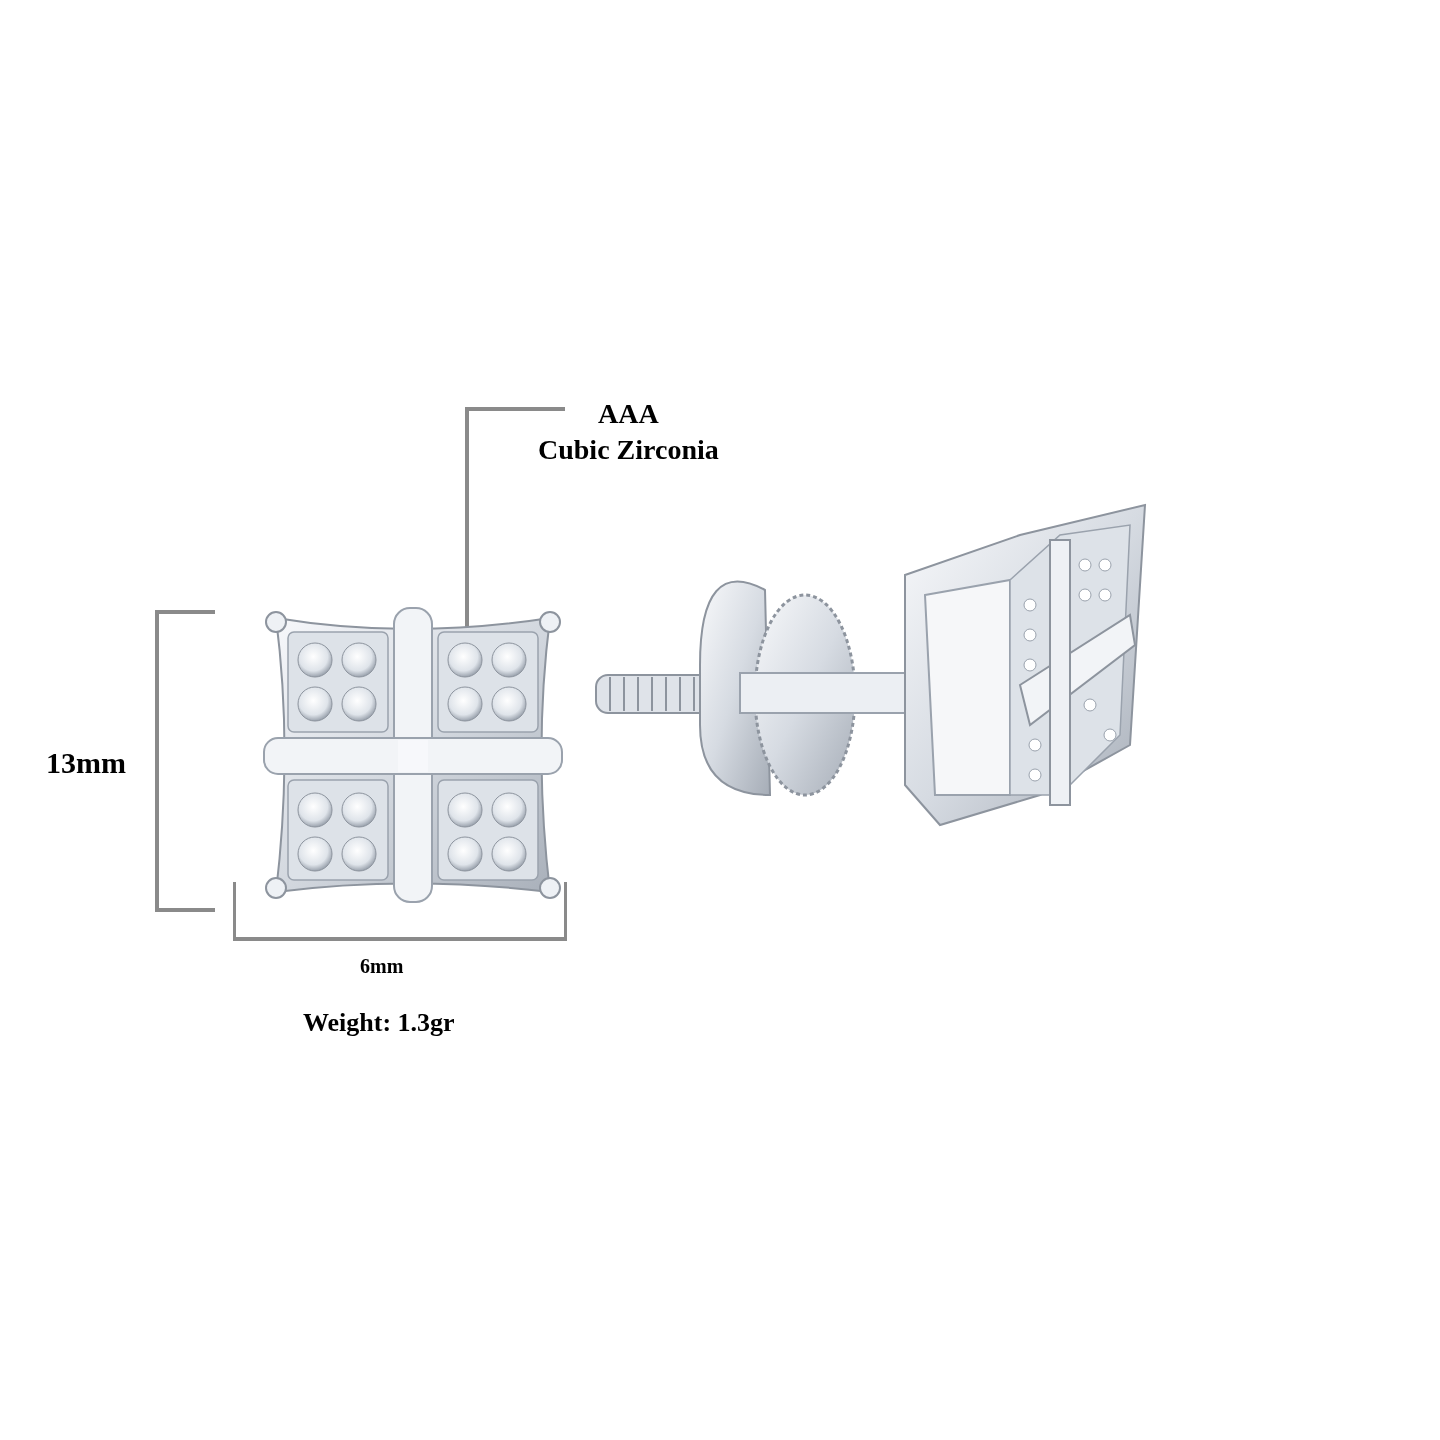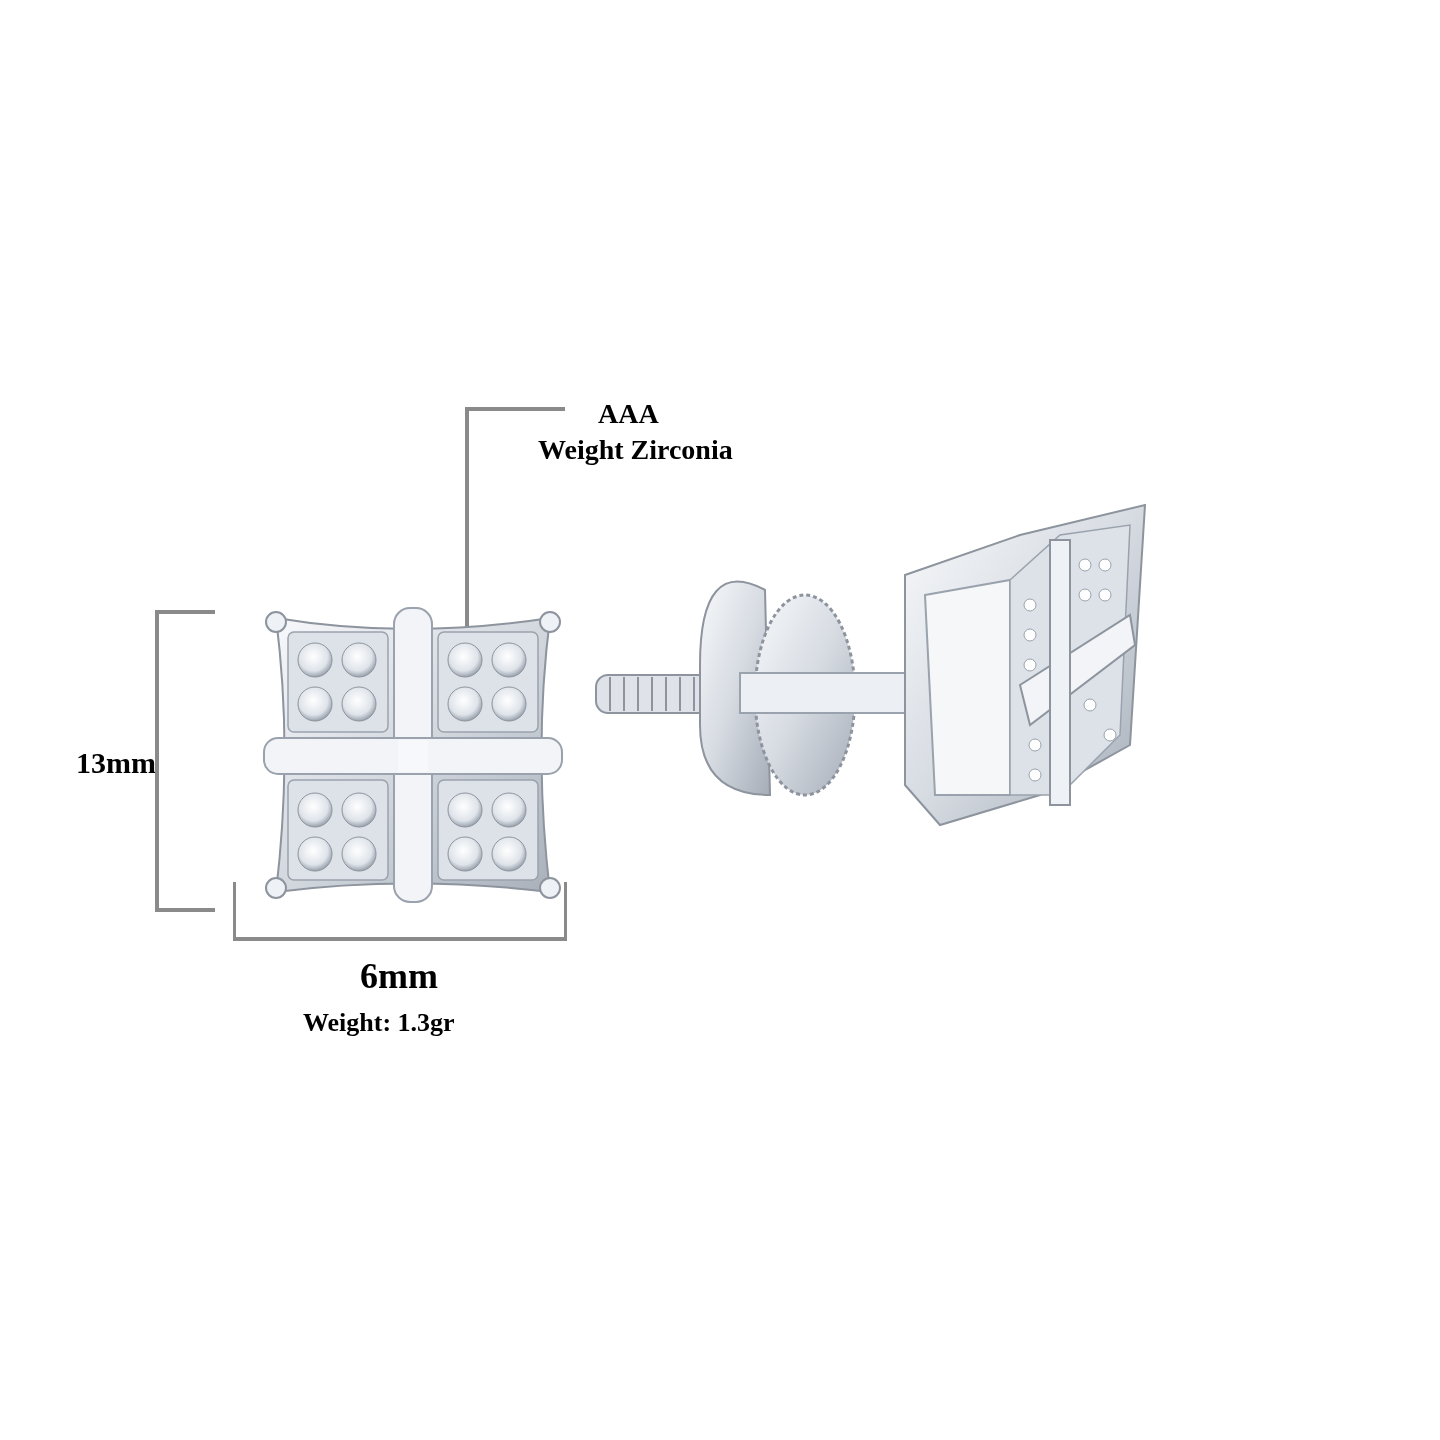--- a/index.html
+++ b/index.html
@@ -7,33 +7,33 @@
          font-family: "Liberation Serif", "DejaVu Serif", serif; color: #000; }
   .abs { position: absolute; }
   .label { font-weight: bold; white-space: nowrap; }
   .line { position: absolute; background: #8a8a8a; }
   svg { position: absolute; overflow: visible; }
 </style>
 </head>
 <body>
 
 <div class="abs label" style="left:598px; top:398px; font-size:28px;">AAA</div>
-<div class="abs label" style="left:538px; top:434px; font-size:28px;">Weight Zirconia</div>
+<div class="abs label" style="left:538px; top:434px; font-size:28px;">Cubic Zirconia</div>
 <div class="line" style="left:465px; top:407px; width:100px; height:4px;"></div>
 <div class="line" style="left:465px; top:407px; width:4px; height:250px;"></div>
 
-<div class="abs label" style="left:46px; top:746px; font-size:30px;margin-left:30px;">13mm</div>
+<div class="abs label" style="left:46px; top:746px; font-size:30px;">13mm</div>
 <div class="line" style="left:155px; top:610px; width:60px; height:4px;"></div>
 <div class="line" style="left:155px; top:610px; width:4px; height:302px;"></div>
 <div class="line" style="left:155px; top:908px; width:60px; height:4px;"></div>
 
 <div class="line" style="left:233px; top:882px; width:3px; height:58px;"></div>
 <div class="line" style="left:233px; top:937px; width:334px; height:4px;"></div>
 <div class="line" style="left:564px; top:882px; width:3px; height:58px;"></div>
-<div class="abs label" style="left:360px; top:955px; font-size:36px;">6mm</div>
+<div class="abs label" style="left:360px; top:955px; font-size:20px;">6mm</div>
 <div class="abs label" style="left:303px; top:1008px; font-size:26px;">Weight: 1.3gr</div>
 
 <svg style="left:258px; top:600px;" width="310" height="310" viewBox="0 0 310 310">
   <defs>
     <linearGradient id="metal" x1="0" y1="0" x2="1" y2="1">
       <stop offset="0" stop-color="#f7f8fb"></stop>
         <stop offset="0.5" stop-color="#d3d8df"></stop>
         <stop offset="1" stop-color="#a9b0ba"></stop>
     </linearGradient>
     <radialGradient id="stone" cx="0.45" cy="0.4" r="0.6">

